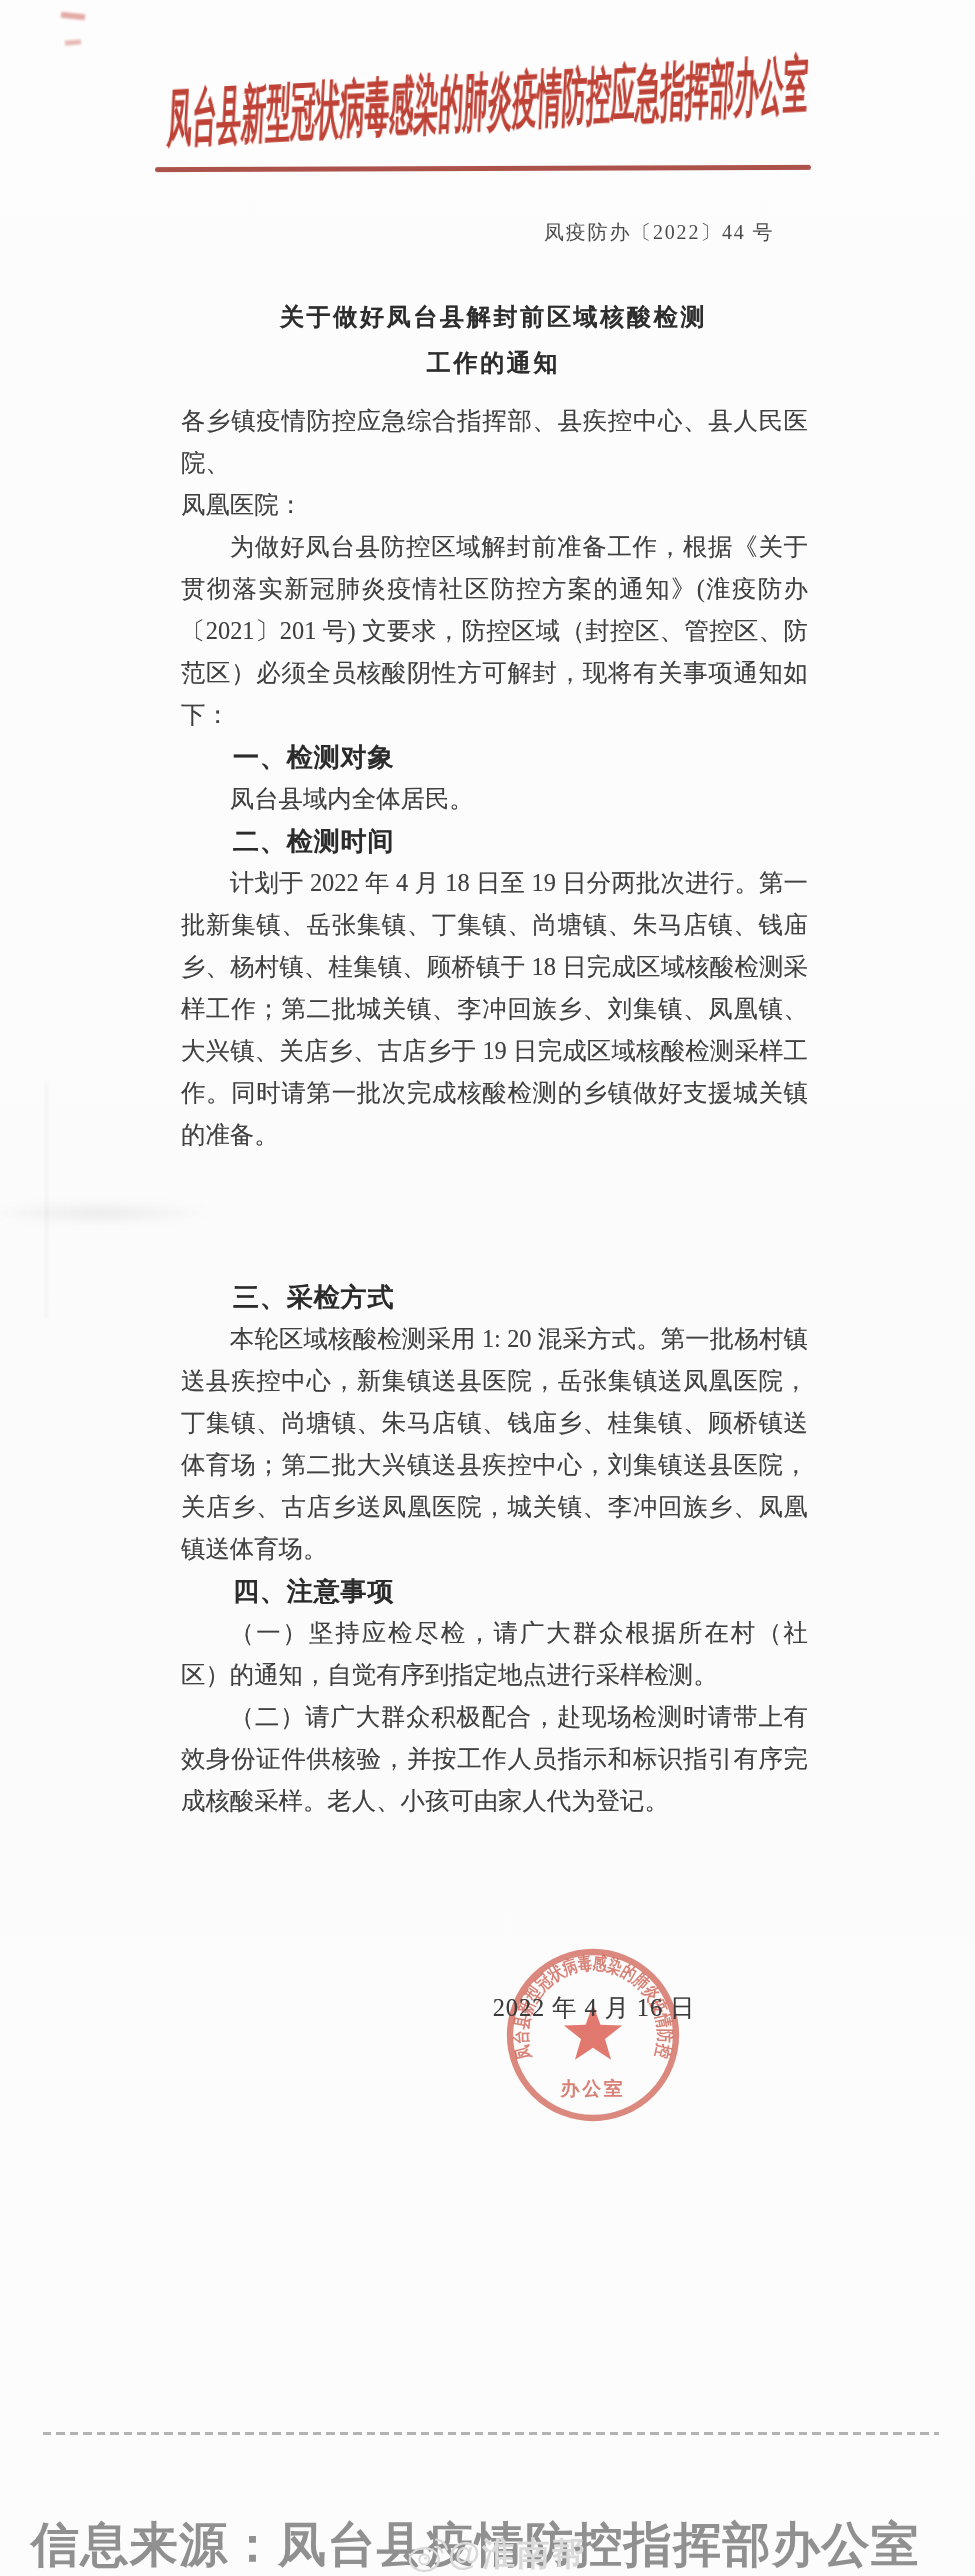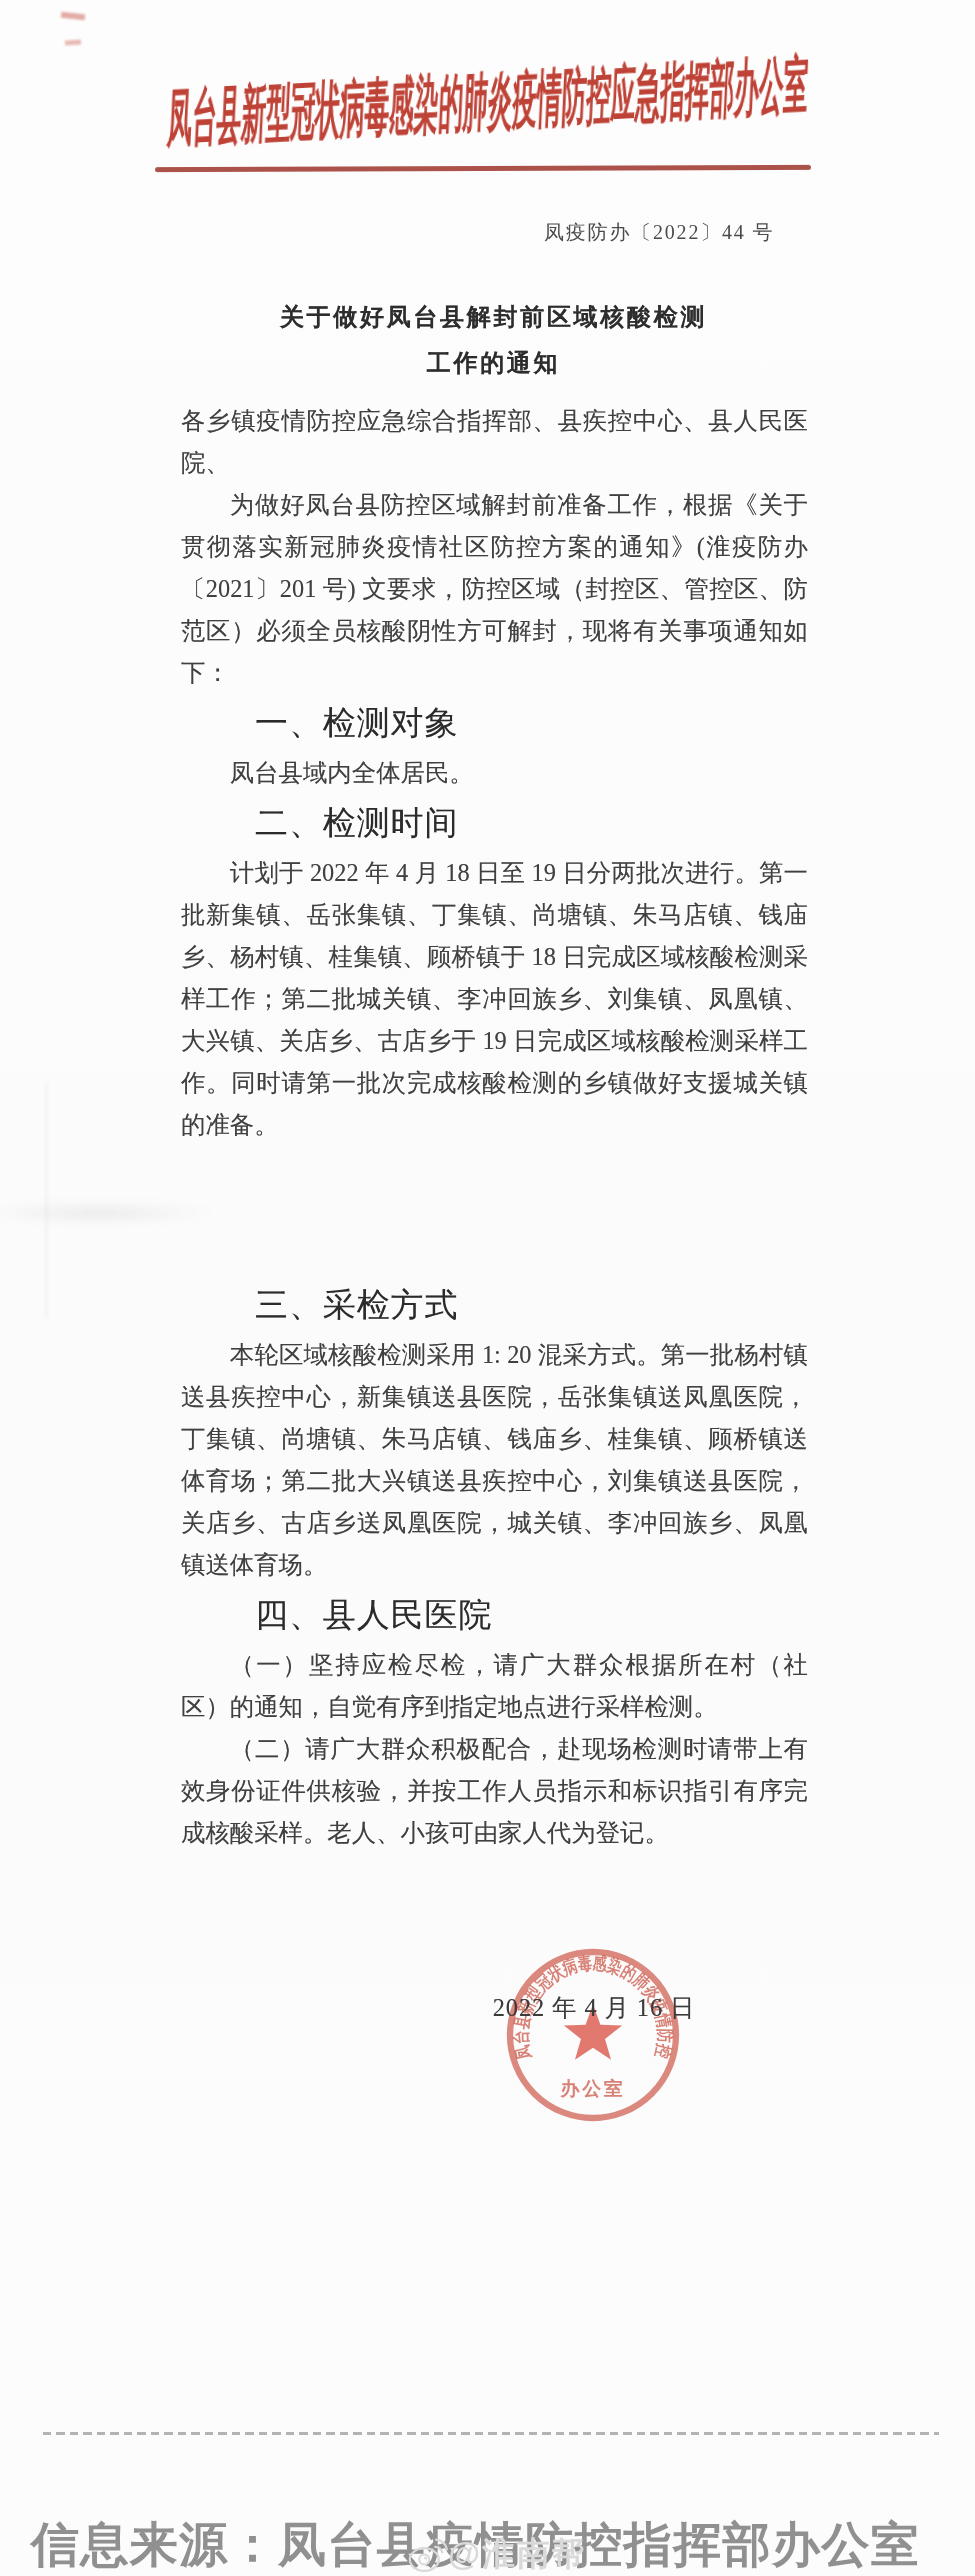--- a/index.html
+++ b/index.html
@@ -29,23 +29,23 @@
     text-shadow:0 0 0.5px rgba(0,0,0,.4);}
   
   .body-col{position:absolute;left:181px;width:627px;
     font-size:24.4px;line-height:42px;color:#404040;
     text-align:justify;text-justify:inter-ideograph;
     text-shadow:0 0 0.5px rgba(0,0,0,.28);}
   .body-top{top:400px;}
   .body-bottom{top:1276px;}
   .body-col p{margin:0;text-indent:2em;}
   .body-col p.no-indent{text-indent:0;}
-  .body-col h3{margin:8px;font-size:33px;line-height:42px;text-indent:2em;
+  .body-col h3{margin:0;font-size:26px;line-height:42px;text-indent:2em;
     font-family:"Liberation Sans","DejaVu Sans",sans-serif;
-    font-weight:normal;color:#2b2b2b;letter-spacing:0.9px;}
+    font-weight:bold;color:#2b2b2b;letter-spacing:0.9px;}
   
   .seal{position:absolute;left:501px;top:1943px;width:184px;height:184px;
     filter:blur(0.5px);opacity:.93;}
   .issue-date{position:absolute;top:1992px;left:492px;width:204px;text-align:center;
     font-size:24.4px;color:#3b3b3b;letter-spacing:0.9px;white-space:nowrap;
     text-shadow:0 0 0.5px rgba(0,0,0,.3);}
   
   .dashed-rule{position:absolute;top:2432px;left:43px;width:896px;height:2.7px;
     background:repeating-linear-gradient(90deg,#b3b3b3 0 8.1px,transparent 8.1px 13.5px);}
   .source-caption{position:absolute;top:2513px;left:31px;
@@ -83,31 +83,32 @@
 
   <div class="doc-number">凤疫防办〔2022〕44 号</div>
 
   <div class="title">
     <div>关于做好凤台县解封前区域核酸检测</div>
     <div>工作的通知</div>
   </div>
 
   <div class="body-col body-top">
     <p class="no-indent">各乡镇疫情防控应急综合指挥部、县疾控中心、县人民医院、</p>
+    <p class="no-indent">凤凰医院：</p>
     <p>为做好凤台县防控区域解封前准备工作，根据《关于贯彻落实新冠肺炎疫情社区防控方案的通知》(淮疫防办〔2021〕201 号) 文要求，防控区域（封控区、管控区、防范区）必须全员核酸阴性方可解封，现将有关事项通知如下：</p>
     <h3>一、检测对象</h3>
     <p>凤台县域内全体居民。</p>
     <h3>二、检测时间</h3>
     <p>计划于 2022 年 4 月 18 日至 19 日分两批次进行。第一批新集镇、岳张集镇、丁集镇、尚塘镇、朱马店镇、钱庙乡、杨村镇、桂集镇、顾桥镇于 18 日完成区域核酸检测采样工作；第二批城关镇、李冲回族乡、刘集镇、凤凰镇、大兴镇、关店乡、古店乡于 19 日完成区域核酸检测采样工作。同时请第一批次完成核酸检测的乡镇做好支援城关镇的准备。</p>
   </div>
 
   <div class="body-col body-bottom">
     <h3>三、采检方式</h3>
     <p>本轮区域核酸检测采用 1: 20 混采方式。第一批杨村镇送县疾控中心，新集镇送县医院，岳张集镇送凤凰医院，丁集镇、尚塘镇、朱马店镇、钱庙乡、桂集镇、顾桥镇送体育场；第二批大兴镇送县疾控中心，刘集镇送县医院，关店乡、古店乡送凤凰医院，城关镇、李冲回族乡、凤凰镇送体育场。</p>
-    <h3>四、县人民医院</h3>
+    <h3>四、注意事项</h3>
     <p>（一）坚持应检尽检，请广大群众根据所在村（社区）的通知，自觉有序到指定地点进行采样检测。</p>
     <p>（二）请广大群众积极配合，赴现场检测时请带上有效身份证件供核验，并按工作人员指示和标识指引有序完成核酸采样。老人、小孩可由家人代为登记。</p>
   </div>
 
   <svg class="seal" viewBox="-102 -102 204 204">
     <circle cx="0" cy="0" r="92" fill="none" stroke="#cf6254" stroke-width="7" opacity="0.8"></circle>
     <path id="sealArc" d="M -68.6,25 A 73,73 0 1 1 68.6,25" fill="none"></path>
     <text font-size="20" font-weight="bold" fill="#cf6254" opacity="0.85" font-family="Liberation Serif, DejaVu Serif, serif">
       <textPath href="#sealArc" startOffset="0" textLength="356" lengthAdjust="spacingAndGlyphs">凤台县新型冠状病毒感染的肺炎疫情防控应急指挥部</textPath>
     </text>

